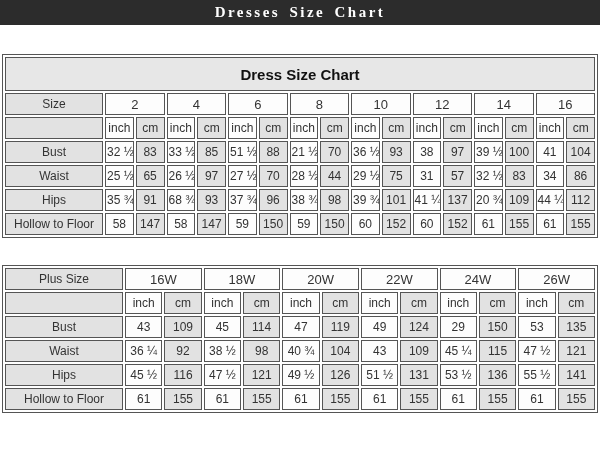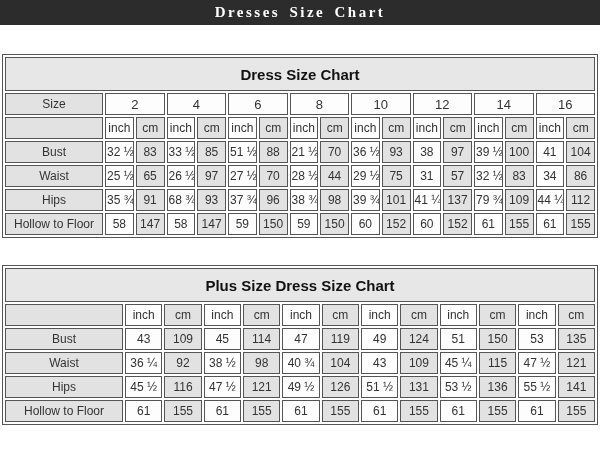--- a/index.html
+++ b/index.html
@@ -160,21 +160,21 @@
         <td class="plain value-cell">68 ¾</td>
         <td class="shade value-cell">93</td>
         <td class="plain value-cell">37 ¾</td>
         <td class="shade value-cell">96</td>
         <td class="plain value-cell">38 ¾</td>
         <td class="shade value-cell">98</td>
         <td class="plain value-cell">39 ¾</td>
         <td class="shade value-cell">101</td>
         <td class="plain value-cell">41 ¼</td>
         <td class="shade value-cell">137</td>
-        <td class="plain value-cell">79 ¾</td>
+        <td class="plain value-cell">20 ¾</td>
         <td class="shade value-cell">109</td>
         <td class="plain value-cell">44 ¼</td>
         <td class="shade value-cell">112</td>
       </tr>
       <tr>
         <td class="shade label-cell">Hollow to Floor</td>
         <td class="plain value-cell">58</td>
         <td class="shade value-cell">147</td>
         <td class="plain value-cell">58</td>
         <td class="shade value-cell">147</td>
@@ -205,21 +205,27 @@
       <col>
       <col>
       <col>
       <col>
       <col>
       <col>
       <col>
     </colgroup>
     <tbody>
       <tr>
-        <td class="title-cell" colspan="13">Plus Size Dress Size Chart</td>
+        <td class="shade label-cell">Plus Size</td>
+        <td class="plain size-cell" colspan="2">16W</td>
+        <td class="plain size-cell" colspan="2">18W</td>
+        <td class="plain size-cell" colspan="2">20W</td>
+        <td class="plain size-cell" colspan="2">22W</td>
+        <td class="plain size-cell" colspan="2">24W</td>
+        <td class="plain size-cell" colspan="2">26W</td>
       </tr>
       <tr>
         <td class="shade"></td>
         <td class="plain unit-cell">inch</td>
         <td class="shade unit-cell">cm</td>
         <td class="plain unit-cell">inch</td>
         <td class="shade unit-cell">cm</td>
         <td class="plain unit-cell">inch</td>
         <td class="shade unit-cell">cm</td>
         <td class="plain unit-cell">inch</td>
@@ -232,21 +238,21 @@
       <tr>
         <td class="shade label-cell">Bust</td>
         <td class="plain value-cell">43</td>
         <td class="shade value-cell">109</td>
         <td class="plain value-cell">45</td>
         <td class="shade value-cell">114</td>
         <td class="plain value-cell">47</td>
         <td class="shade value-cell">119</td>
         <td class="plain value-cell">49</td>
         <td class="shade value-cell">124</td>
-        <td class="plain value-cell">51</td>
+        <td class="plain value-cell">29</td>
         <td class="shade value-cell">150</td>
         <td class="plain value-cell">53</td>
         <td class="shade value-cell">135</td>
       </tr>
       <tr>
         <td class="shade label-cell">Waist</td>
         <td class="plain value-cell">36 ¼</td>
         <td class="shade value-cell">92</td>
         <td class="plain value-cell">38 ½</td>
         <td class="shade value-cell">98</td>

